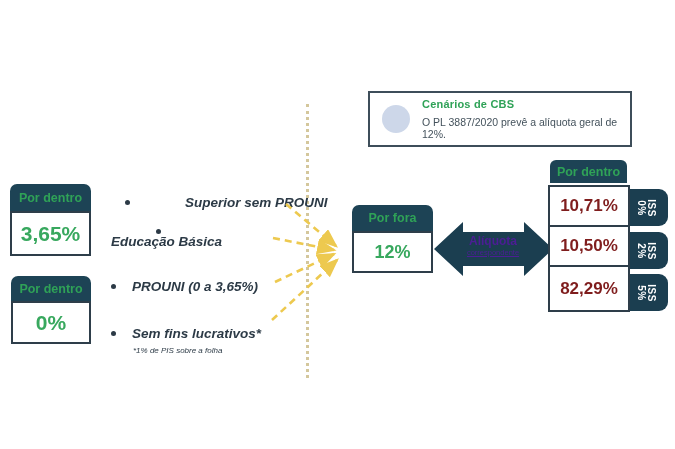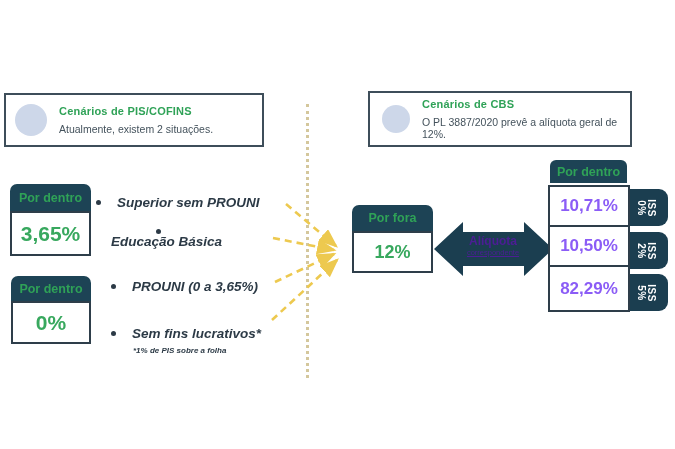--- a/index.html
+++ b/index.html
@@ -33,58 +33,51 @@
   #pd1 .hd{height:27px;} #pd1 .bd{height:45px;font-size:21px;}
   #pd2{left:11px;top:276px;width:80px;}
   #pd2 .hd{height:25px;} #pd2 .bd{height:43px;font-size:21px;}
   #pf{left:352px;top:205px;width:81px;}
   #pf .hd{height:26px;} #pf .bd{height:42px;font-size:18px;}
   
   .bullet{position:absolute;display:flex;align-items:center;}
   .bullet .dot{width:5px;height:5px;border-radius:50%;background:#2c3a46;
     margin-right:16px;flex:0 0 auto;}
   .bullet .lbl{font-size:13.5px;font-style:italic;font-weight:600;color:#2c3a46;}
-  #b0{left:96px;top:195px;} #b1{left:111px;top:229px;flex-direction:column;}
+  #b0{left:125px;top:195px;gap:39px;} #b1{left:111px;top:229px;flex-direction:column;}
   #b2{left:111px;top:279px;} #b3{left:111px;top:326px;}
   .footnote{position:absolute;left:133px;top:346px;font-size:8px;
-    font-style:italic;color:#2c3a46;font-weight:bold;}
+    font-style:italic;color:#2c3a46;}
   
   #overlay{position:absolute;left:0;top:0;width:675px;height:449px;pointer-events:none;}
   .arrow-text{position:absolute;left:445px;top:235px;width:96px;text-align:center;
     color:#4c1d95;line-height:1.15;}
   .arrow-text .l1{font-size:12px;font-weight:bold;}
   .arrow-text .l2{font-size:7.5px;text-decoration:underline;}
   
   .iss-tab{position:absolute;left:624px;width:44px;background:#1b3e50;
     border-radius:0 9px 9px 0;display:flex;align-items:center;justify-content:center;}
   .iss-tab .rot{transform:rotate(90deg);color:#fff;font-weight:bold;
     font-size:10px;line-height:10px;text-align:center;letter-spacing:.5px;}
   #tab0{top:189px;height:37px;} #tab1{top:232px;height:37px;} #tab2{top:274px;height:37px;}
   #rp-header{position:absolute;left:550px;top:160px;width:77px;height:23px;
     background:#1d4355;border-radius:6px 6px 0 0;color:#2fa257;font-weight:bold;
     font-size:12.5px;display:flex;align-items:center;justify-content:center;z-index:2;}
   .rp-cell{position:absolute;left:548px;width:82px;height:42px;background:#fff;
     border:2px solid #2e3e4a;box-sizing:border-box;display:flex;align-items:center;
-    justify-content:center;color:#8b5cf6;font-weight:bold;font-size:17px;z-index:2;}
+    justify-content:center;color:#7f1d1d;font-weight:bold;font-size:17px;z-index:2;}
   #rc0{top:185px;} #rc1{top:225px;} #rc2{top:265px;height:47px;}
 </style>
 </head>
 <body>
 
 <div id="canvas">
 
   <div class="divider"></div>
 
-  <div class="info-box" id="info-left">
-    <span class="circle"></span>
-    <span class="texts">
-      <div class="info-title">Cenários de PIS/COFINS</div>
-      <div class="info-subtitle">Atualmente, existem 2 situações.</div>
-    </span>
-  </div>
 
   <div class="info-box" id="info-right">
     <span class="circle"></span>
     <span class="texts">
       <div class="info-title">Cenários de CBS</div>
       <div class="info-subtitle">O PL 3887/2020 prevê a alíquota geral de 12%.</div>
     </span>
   </div>
 
   <div class="rate-box" id="pd1">

